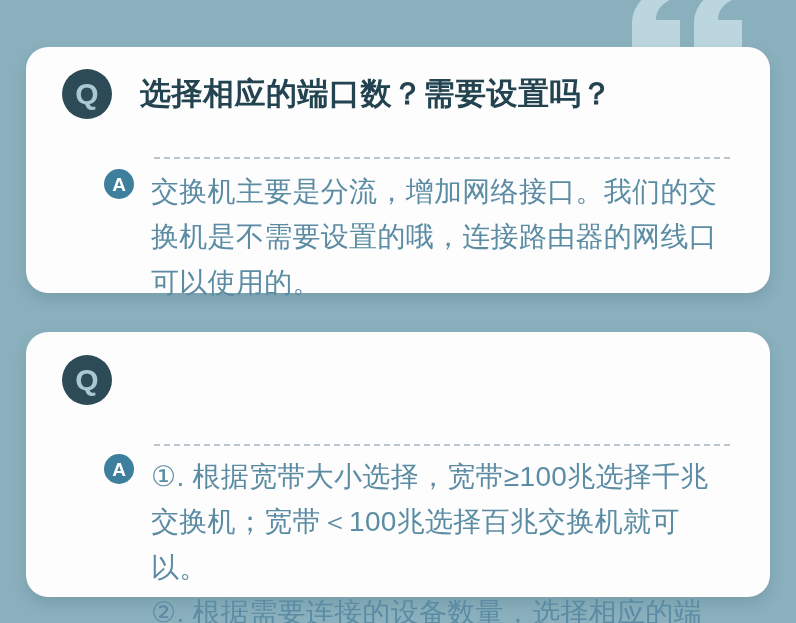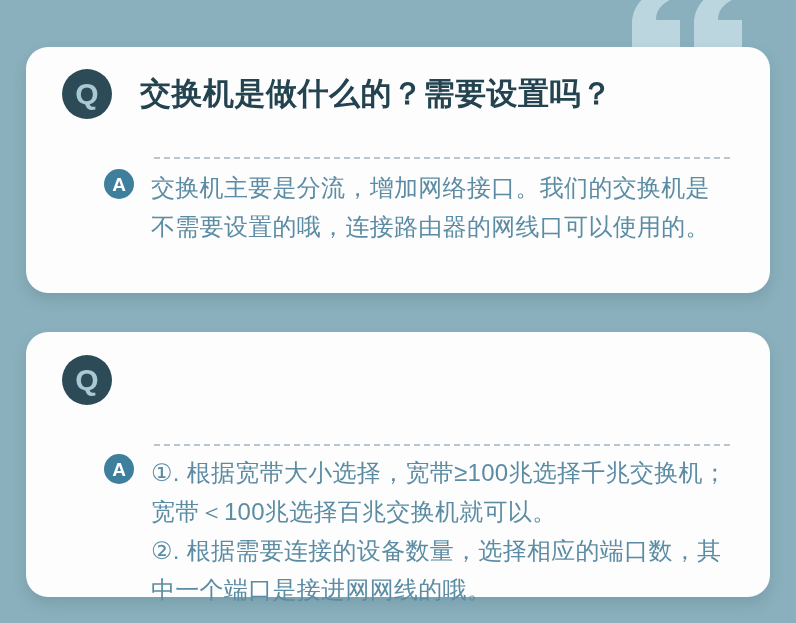--- a/index.html
+++ b/index.html
@@ -100,42 +100,42 @@
     left: 78px;
     right: 40px;
     display: flex;
     align-items: flex-start;
   }
   .card-1 .a-row { top: 122px; }
   .card-2 .a-row { top: 122px; }
 
   .a-text {
     margin-left: 17px;
-    font-size: 24px;
+    font-size: 28px;
     line-height: 1.62;
     color: #5b8ca4;
     letter-spacing: 0.3px;
   }
   .a-text p { margin: 0; }
 </style>
 </head>
 <body>
 
 <div class="quote-deco">
   <svg width="120" height="62" viewBox="0 0 120 62" xmlns="http://www.w3.org/2000/svg">
     <path d="M4 62 L4 24 C4 6 16 -8 40 -14 L46 -2 C34 3 28 10 28 20 L52 20 L52 62 Z" fill="#bcd6df"></path>
     <path d="M66 62 L66 24 C66 6 78 -8 102 -14 L108 -2 C96 3 90 10 90 20 L114 20 L114 62 Z" fill="#bcd6df"></path>
   </svg>
 </div>
 
 <div class="card card-1">
 
   <div class="q-row">
     <div class="badge badge-q">Q</div>
-    <div class="q-text">交换机是做什么的？需要设置吗？</div>
+    <div class="q-text">选择相应的端口数？需要设置吗？</div>
   </div>
 
   <div class="divider"></div>
 
   <div class="a-row">
     <div class="badge badge-a">A</div>
     <div class="a-text">
       <p>交换机主要是分流，增加网络接口。我们的交换机是不需要设置的哦，连接路由器的网线口可以使用的。</p>
     </div>
   </div>

